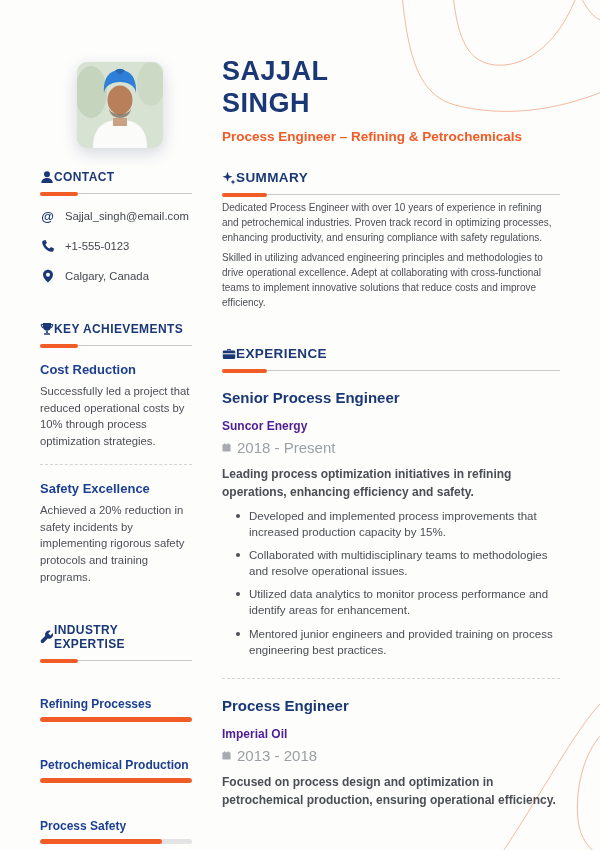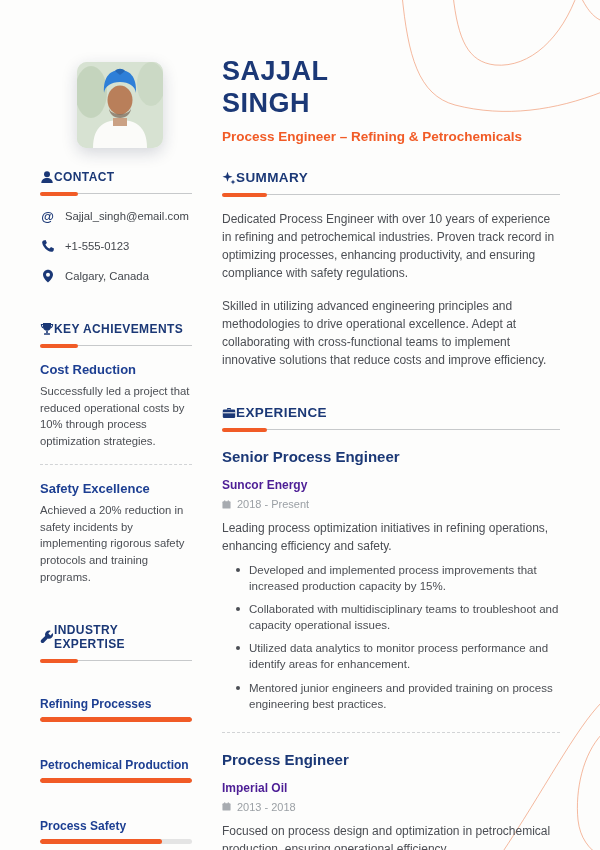--- a/index.html
+++ b/index.html
@@ -61,28 +61,28 @@
   .ach-text { font-size:11.3px; line-height:1.48; color:#4b4e54; }
   .dotted-div { border:none; border-top:1.5px dashed #d2d4d6; margin:14px 0 2px; }
 
   
   .skill { margin-top:13px; }
   .skill-label { font-size:12px; font-weight:700; color:#1d3f92; margin-bottom:6px;margin-top:36px; }
   .skill-track { width:100%; height:5px; border-radius:3px; background:#e4e4e4; overflow:hidden; }
   .skill-fill { height:100%; border-radius:3px; background:#f15b26; }
 
   
-  .summary-p { margin-top:15px; font-size:12px; line-height:1.5; color:#4b4e54; }
+  .summary-p { margin-top:5px; font-size:10px; line-height:1.5; color:#4b4e54; }
   .exp-section { margin-top:36px; }
   .job { margin-top:18px; }
   .job-title { font-size:15px; font-weight:700; color:#1b3876; }
   .job-company { margin-top:13px; font-size:12px; font-weight:700; color:#4c1d95; }
-  .job-dates { margin-top:6px; display:flex; align-items:center; gap:6px; color:#9ba0a5; font-size:11px; }
+  .job-dates { margin-top:6px; display:flex; align-items:center; gap:6px; color:#9ba0a5; font-size:15px; }
   .job-dates svg { width:9px; height:9px; fill:#a7abb0; }
-  .job-desc { margin-top:9px; font-size:12px; line-height:1.5; color:#4b4e54; }
+  .job-desc { margin-top:9px; font-size:12px; line-height:1.5; color:#4b4e54;font-weight:bold; }
   .bullets { margin-top:6px; }
   .bullet { display:flex; gap:9px; margin-top:7px; padding-left:14px; }
   .bullet .dot { flex:0 0 auto; width:4px; height:4px; border-radius:50%; background:#4b4e54; margin-top:6px; }
   .bullet .btext { font-size:11.5px; line-height:1.4; color:#4b4e54; }
   .job-divider { border:none; border-top:1.5px dashed #d2d4d6; margin:20px 0 2px; }
 </style>
 </head>
 <body>
 
 <div class="page">
@@ -267,21 +267,21 @@
           <span>2018 - Present</span>
         </div>
         <div class="job-desc">Leading process optimization initiatives in refining operations, enhancing efficiency and safety.</div>
         <div class="bullets">
           <div class="bullet">
               <span class="dot"></span>
               <span class="btext">Developed and implemented process improvements that increased production capacity by 15%.</span>
             </div>
           <div class="bullet">
               <span class="dot"></span>
-              <span class="btext">Collaborated with multidisciplinary teams to troubleshoot and capacity operational issues.</span>
+              <span class="btext">Collaborated with multidisciplinary teams to methodologies and resolve operational issues.</span>
             </div>
           <div class="bullet">
               <span class="dot"></span>
               <span class="btext">Utilized data analytics to monitor process performance and identify areas for enhancement.</span>
             </div>
           <div class="bullet">
               <span class="dot"></span>
               <span class="btext">Mentored junior engineers and provided training on process engineering best practices.</span>
             </div>
         </div>

